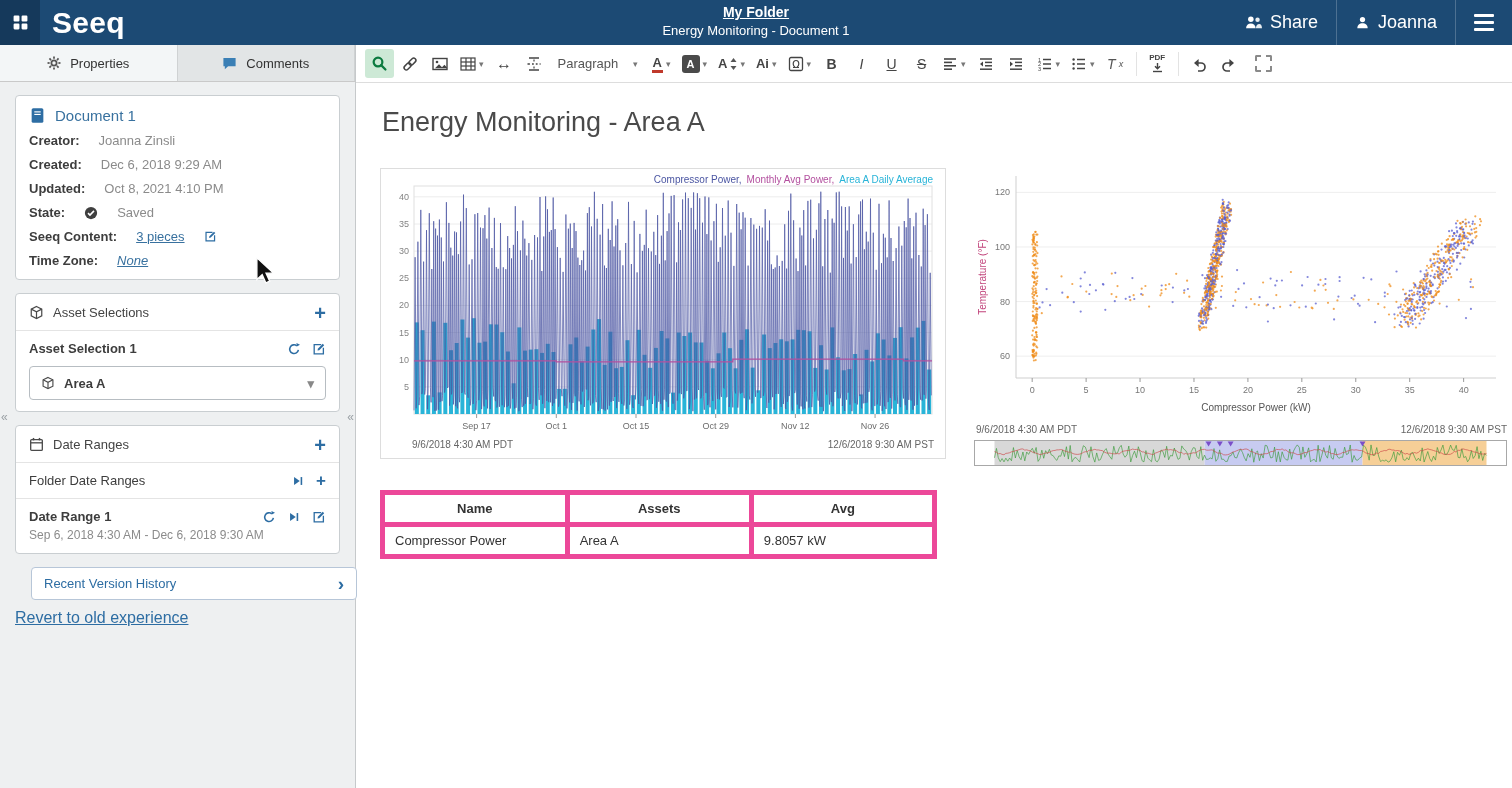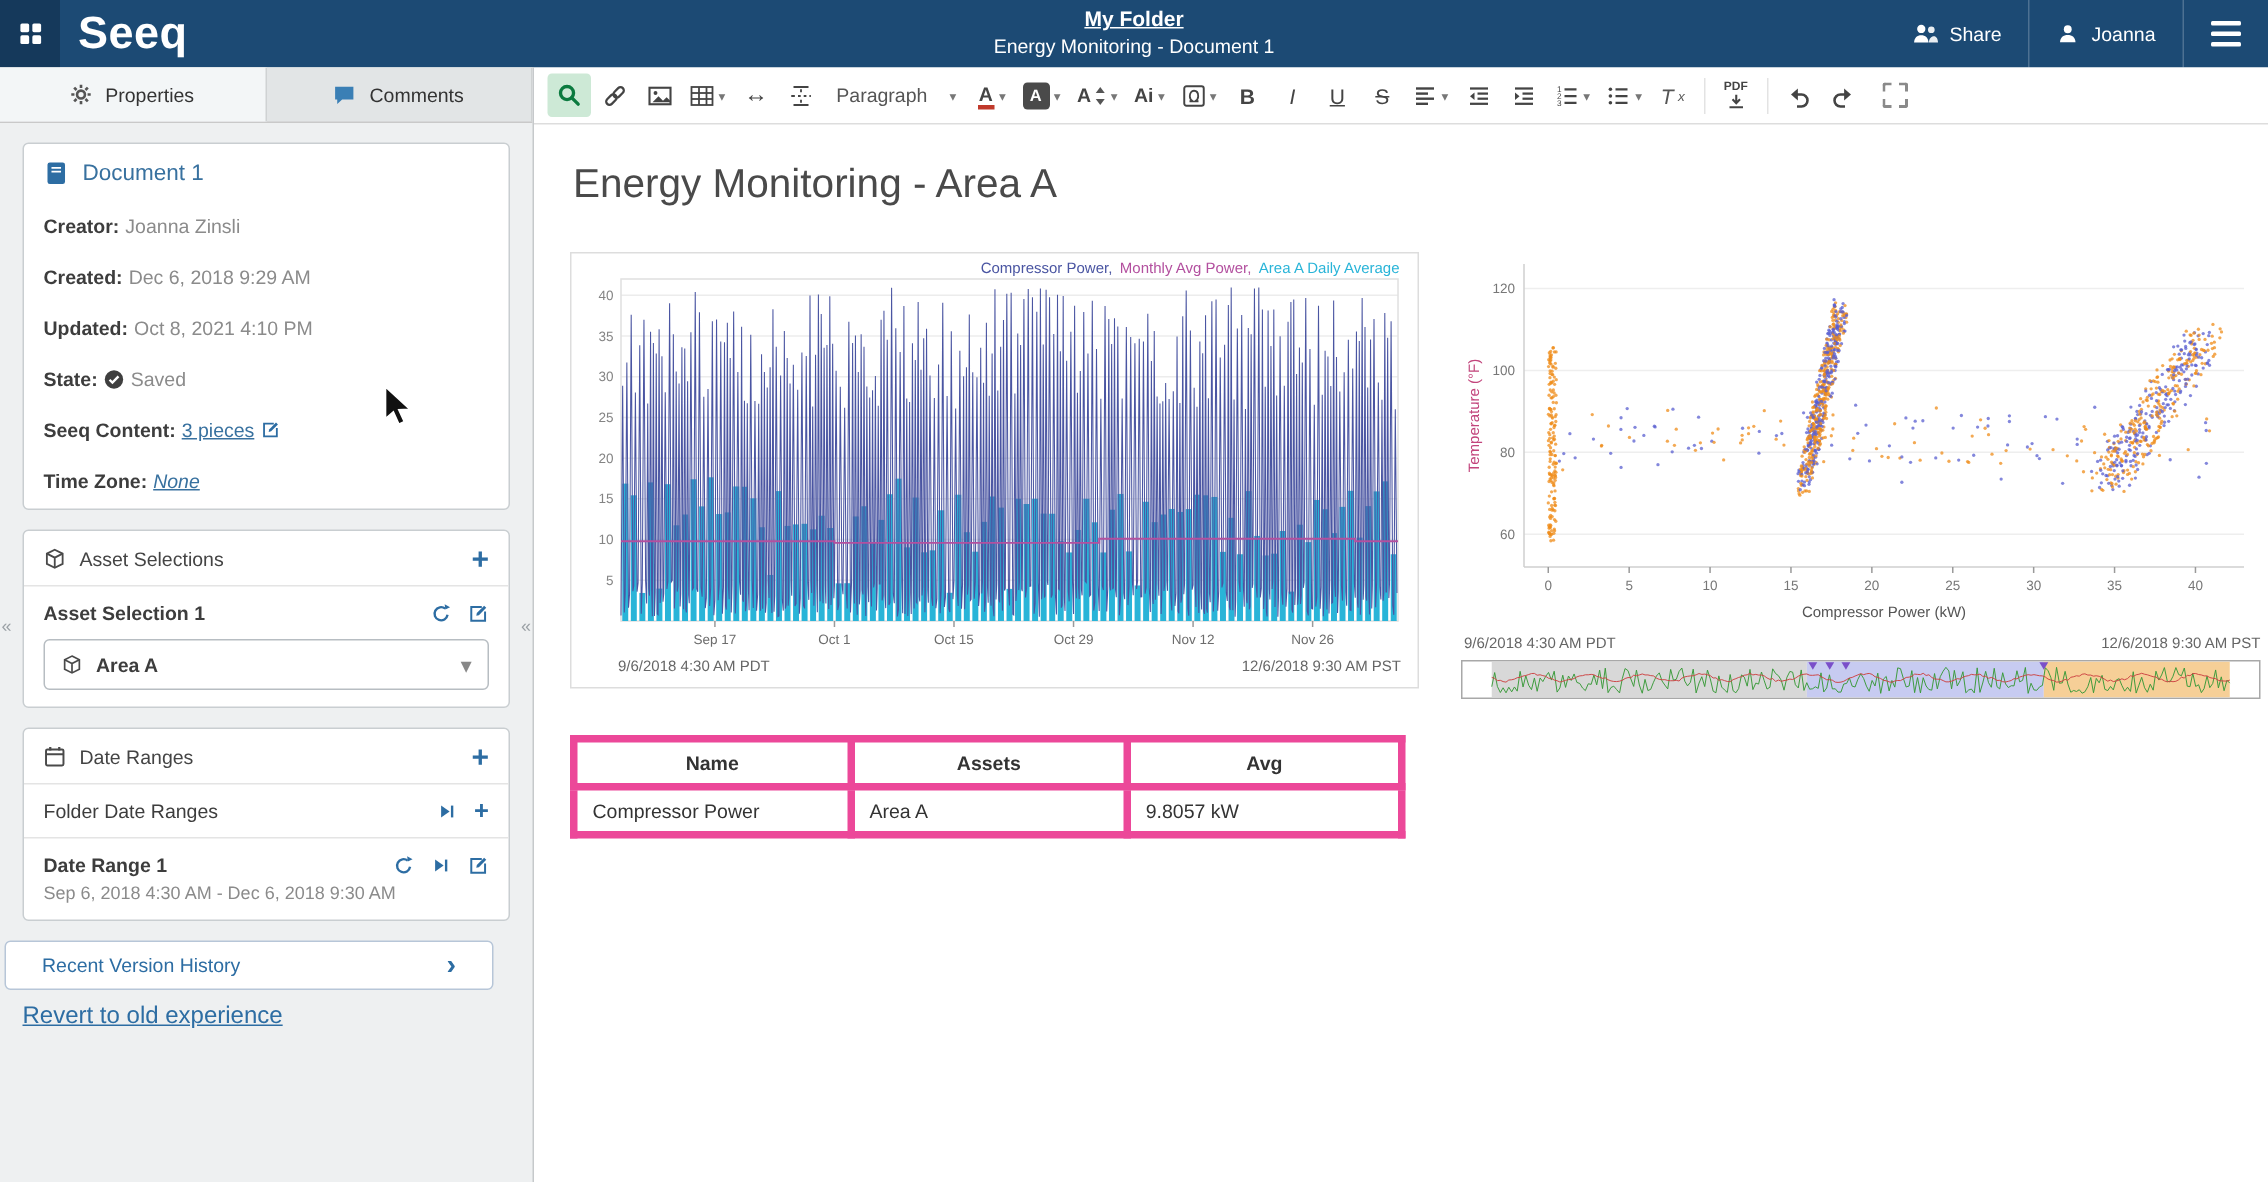--- a/index.html
+++ b/index.html
@@ -9,52 +9,52 @@
   button{font-family:inherit;background:none;border:none;padding:0;margin:0;cursor:pointer;color:inherit}
 
   
   .topbar{height:45px;background:#1c4a74;display:flex;align-items:center;color:#fff;position:relative}
   .waffle{width:40px;height:45px;background:#15395b;display:flex;align-items:center;justify-content:center}
   .logo{font-size:30px;font-weight:bold;padding:0 10px 0 12px;letter-spacing:.3px}
   .tb-center{position:absolute;left:50%;transform:translateX(-50%);text-align:center;top:4px}
   .crumb{display:block;font-size:14px;font-weight:bold;color:#fff;text-decoration:underline}
   .tb-title{font-size:13px;margin-top:3px;color:#fff}
   .tb-right{margin-left:auto;display:flex;align-items:center;height:100%}
-  .tb-btn{display:flex;align-items:center;gap:8px;padding:0 18px;height:100%;font-size:13px;color:#fff}
+  .tb-btn{display:flex;align-items:center;gap:8px;padding:0 18px;height:100%;font-size:18px;color:#fff}
   .tb-sep{width:1px;height:100%;background:rgba(255,255,255,.22)}
   .burger{display:flex;flex-direction:column;gap:4px;padding:0 18px}
   .burger i{display:block;width:20px;height:3px;background:#fff;border-radius:1px}
 
   
   .app-row{display:flex;height:743px;position:relative}
   .sidebar{width:356px;background:#eef0f1;border-right:1px solid #c6c9cb;position:relative;flex-shrink:0}
   .collapse-handle{position:absolute;right:1px;top:50%;transform:translateY(-50%);color:#9aa0a5;font-size:12px;background:none;z-index:4}
   .edge-handle{position:absolute;left:1px;top:50%;transform:translateY(-50%);color:#9aa0a5;font-size:12px;z-index:5}
 
   
   .tabs{display:flex;height:37px;border-bottom:1px solid #c9c9c9;background:#e2e5e6}
   .tab{flex:1;display:flex;align-items:center;justify-content:center;gap:9px;font-size:13px;color:#333;border-right:1px solid #cfd2d3}
   .tab.active{background:#f3f6f7}
   .card{background:#fff;border:1px solid #c9ced1;border-radius:4px;margin:13px 15px 0;padding:11px 13px;position:relative}
   .doc-title-row{display:flex;align-items:center;gap:9px;color:#38719f;font-size:15px;margin-bottom:5px}
-  .frow{display:flex;align-items:center;gap:4px;margin-top:19px;font-size:13px;color:#8b8b8b}
+  .frow{display:flex;align-items:center;gap:19px;margin-top:9px;font-size:13px;color:#8b8b8b}
   .flabel{font-weight:bold;color:#3d3d3d}
   .slink{color:#38719f;text-decoration:underline}
   .italic{font-style:italic}
   .card-head{display:flex;align-items:center;gap:9px;font-size:13px;color:#444}
   .plus{margin-left:auto;color:#2d6da3;font-size:20px;font-weight:bold;line-height:14px}
   .plus.sm{margin-left:0;font-size:17px}
   .card-div{height:1px;background:#e4e4e4;margin:10px -13px}
   .item-row{display:flex;align-items:center;font-size:13px;color:#3d3d3d}
   .item-row .bold{font-weight:bold}
   .row-icons{margin-left:auto;display:flex;gap:11px;align-items:center}
   .dropdown{margin-top:10px;height:34px;width:100%;border:1px solid #b7bdc2;border-radius:4px;background:#fff;display:flex;align-items:center;gap:9px;padding:0 11px;font-size:13px;font-weight:bold;color:#3d3d3d}
   .dd-chev{margin-left:auto;color:#888;font-size:13px}
   .period{font-size:12px;color:#8b8b8b;margin-top:4px}
-  .version-box{margin:13px 3px 0;height:33px;width:326px;background:#fff;border:1px solid #b7c6d8;border-radius:4px;display:flex;align-items:center;justify-content:space-between;padding:0 24px;color:#2d6da3;font-size:13px}
+  .version-box{margin:13px 31px 0;height:33px;width:326px;background:#fff;border:1px solid #b7c6d8;border-radius:4px;display:flex;align-items:center;justify-content:space-between;padding:0 12px;color:#2d6da3;font-size:13px}
   .vb-chev{font-size:19px;font-weight:bold;line-height:1}
   .revert{display:inline-block;margin:9px 15px;font-size:16px;color:#2d6da3;text-decoration:underline}
 
   
   .content{flex:1;display:flex;flex-direction:column;background:#fff;min-width:0}
   .toolbar{height:38px;border-bottom:1px solid #ddd;display:flex;align-items:center;padding:0 9px;gap:1px;flex-shrink:0}
   .tbtn{height:29px;min-width:29px;display:inline-flex;align-items:center;justify-content:center;gap:3px;border-radius:3px;color:#444;font-size:14px;padding:0 5px}
   .tbtn.green{background:#cde9d6}
   .chev{font-size:9px;color:#777}
   .para{font-size:13px;color:#555;width:96px;justify-content:space-between;padding:0 8px}

